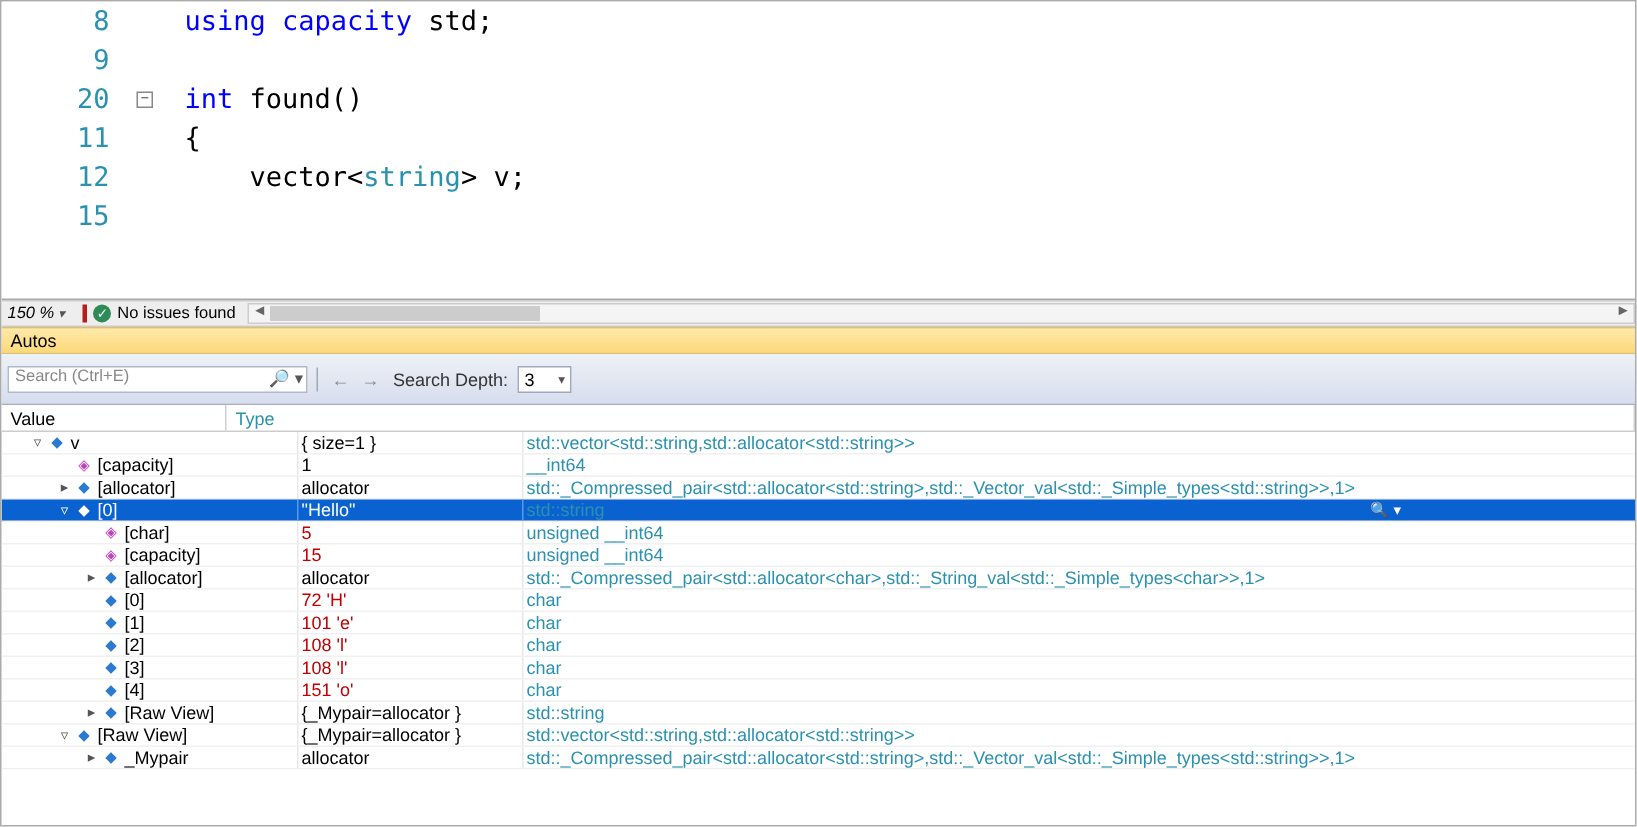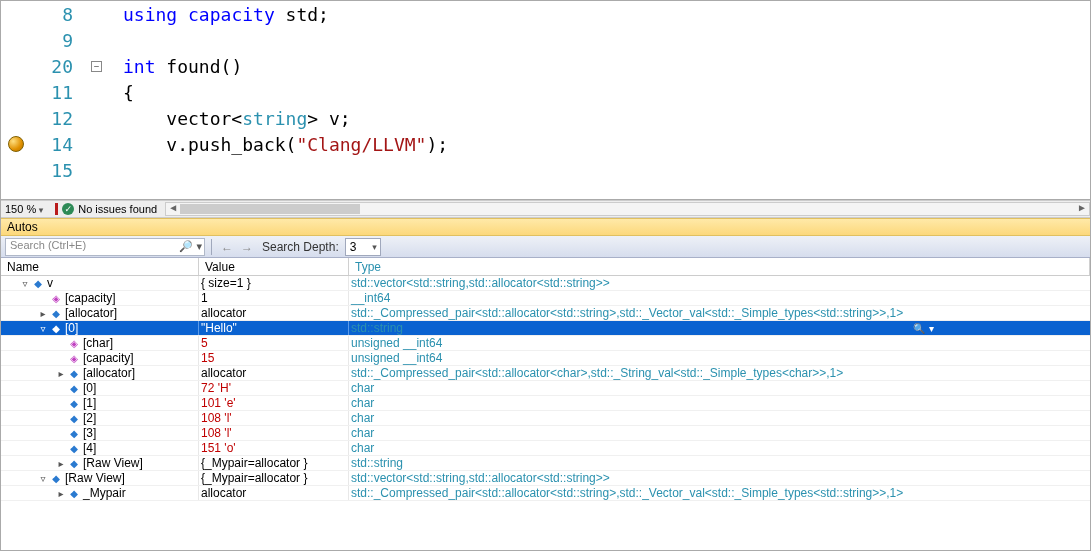--- a/index.html
+++ b/index.html
@@ -17,32 +17,32 @@
   .chg-gut { width: 6px; }
   .chg-gut.green { background: #2ecc40; }
   .codecell { padding-left: 10px; white-space: pre; }
   .kw { color: #0000ff; }
   .type { color: #2b91af; }
   .str { color: #a31515; }
   .ident { color: #000; }
 
   
   .status { height: 18px; background: #eee; border-top: 1px solid #ccc; border-bottom: 1px solid #ccc; display: flex; align-items: center; font-size: 11px; }
-  .zoom { padding: 0 12px 0 4px; border-right: 3px solid #b91c1c; }
+  .zoom { padding: 0 12px 0 4px; border-right: 3px solid #b91c1c; font-style: italic; }
   .drop-arrow::after { content: " ▾"; font-size: 9px; color: #555; }
   .noissues { display: flex; align-items: center; gap: 4px; padding-left: 4px; }
   .green-check { width: 12px; height: 12px; border-radius: 50%; background: #2e8b57; color: #fff; display: flex; align-items: center; justify-content: center; font-size: 9px; }
   .hscroll { flex: 1; margin-left: 8px; position: relative; height: 14px; background: #f4f4f4; border: 1px solid #ccc; }
   .hscroll::before { content: "◄"; position: absolute; left: 2px; top: -1px; font-size: 10px; color: #666; }
   .hscroll::after { content: "►"; position: absolute; right: 2px; top: -1px; font-size: 10px; color: #666; }
   .hs-thumb { position: absolute; left: 14px; top: 1px; bottom: 1px; width: 180px; background: #ccc; }
 
   
   .autos-title { height: 18px; background: linear-gradient(#ffe9a8, #fcd87b); border-top: 1px solid #e0c060; border-bottom: 1px solid #e0c060; padding-left: 6px; display: flex; align-items: center; font-size: 12px; }
-  .toolbar { height: 22px; background: linear-gradient(#eef1f7, #d6dded); border-bottom: 1px solid #a8b0c8; display: flex; align-items: center; padding: 0 4px; gap: 2px; }
+  .toolbar { height: 34px; background: linear-gradient(#eef1f7, #d6dded); border-bottom: 1px solid #a8b0c8; display: flex; align-items: center; padding: 0 4px; gap: 2px; }
   .search-box { width: 200px; height: 18px; border: 1px solid #b0b8c8; background: #fff; padding: 0 22px 0 4px; font-size: 11px; color: #888; position: relative; }
   .search-mag { position: absolute; right: 2px; top: 1px; font-size: 11px; color: #555; }
   .tb-sep { width: 1px; height: 16px; background: #a0a8bc; margin: 0 4px; }
   .tb-arrow { width: 18px; height: 18px; display: flex; align-items: center; justify-content: center; color: #888; font-size: 12px; }
   .search-depth-lbl { font-size: 12px; color: #333; margin-left: 4px; }
   .depth-box { width: 36px; height: 18px; border: 1px solid #a0a8bc; background: #fff; display: flex; align-items: center; justify-content: flex-start; padding-left: 4px; margin-left: 4px; position: relative; }
   .depth-box::after { content: "▾"; position: absolute; right: 3px; font-size: 9px; color: #555; }
 
   .grid-header { height: 18px; background: #fff; border-bottom: 1px solid #ccc; display: flex; }
   .gh { border-right: 1px solid #d0d0d0; padding-left: 6px; display: flex; align-items: center; font-size: 12px; }
@@ -111,31 +111,20 @@
     <div class="code-row">
       <div class="break-gut"></div>
       <div class="lineno">12</div>
       <div class="fold-gut">
         <div class="fold-line"></div>
       </div>
       <div class="chg-gut green"></div>
       <div class="codecell">    vector&lt;<span class="type">string</span>&gt; v;</div>
     </div>
     <div class="code-row">
-      <div class="break-gut">
-        <div class="break-ic"></div>
-      </div>
-      <div class="lineno">14</div>
-      <div class="fold-gut">
-        <div class="fold-line"></div>
-      </div>
-      <div class="chg-gut green"></div>
-      <div class="codecell">    v.push_back(<span class="str">"Clang/LLVM"</span>);</div>
-    </div>
-    <div class="code-row">
       <div class="break-gut"></div>
       <div class="lineno">15</div>
       <div class="fold-gut">
         <div class="fold-line"></div>
       </div>
       <div class="chg-gut"></div>
     </div>
   </div>
 
 <div class="status">
@@ -157,21 +146,20 @@
     <span class="search-mag">🔎 ▾</span>
   </div>
   <div class="tb-sep"></div>
   <div class="tb-arrow">←</div>
   <div class="tb-arrow">→</div>
   <span class="search-depth-lbl">Search Depth:</span>
   <div class="depth-box">3</div>
 </div>
 
 <div class="grid-header">
-  <div class="gh name">Name</div>
   <div class="gh value">Value</div>
   <div class="gh type">Type</div>
 </div>
 
 <div class="grid-body" id="grid-body">
     <div class="row">
       <div class="cell name">
         <span class="indent" style="width: 18px;"></span>
         <span class="exp">▿</span>
         <span class="ic blue-cube">◆</span>

